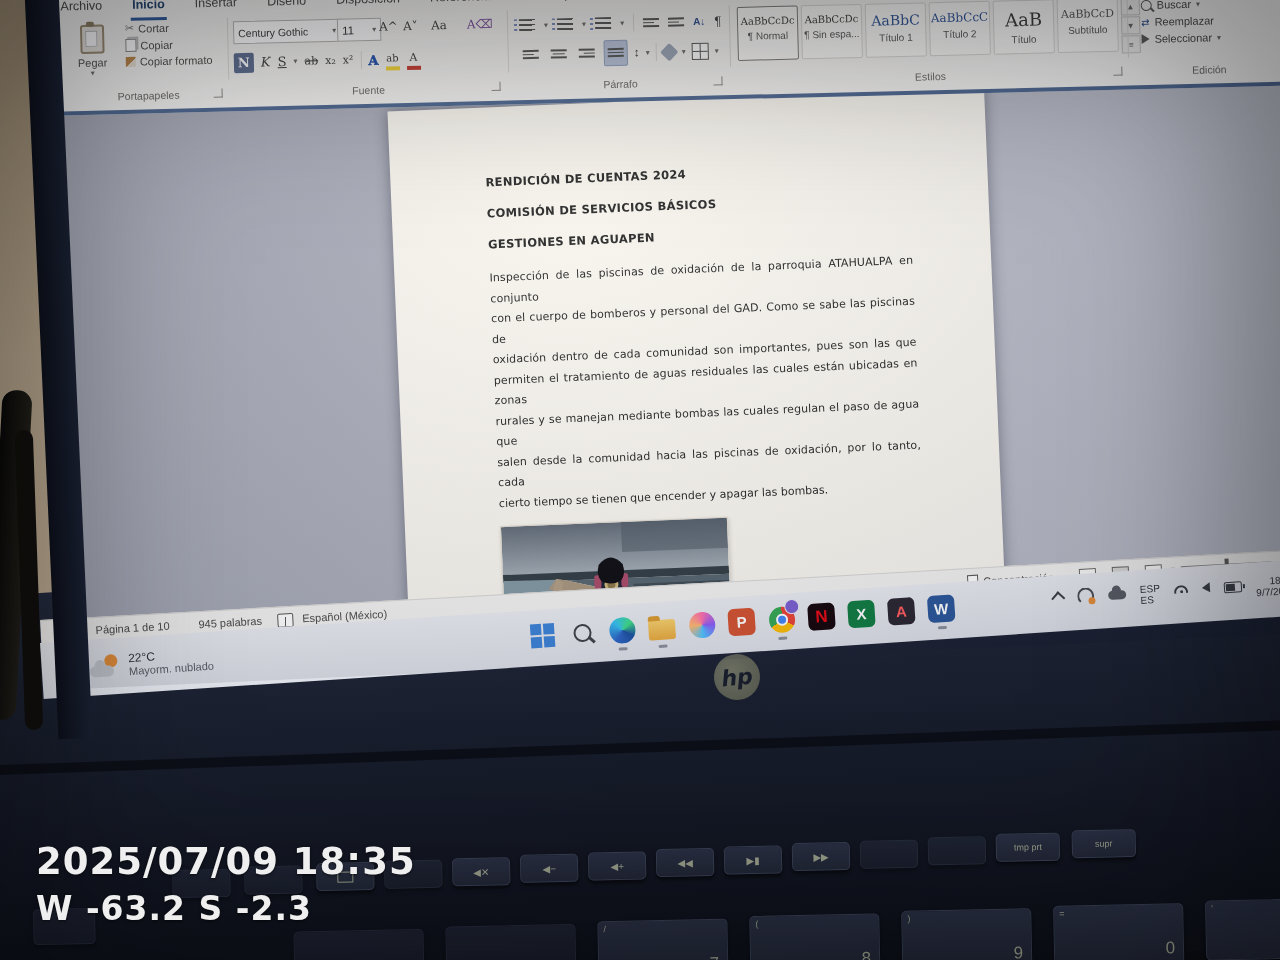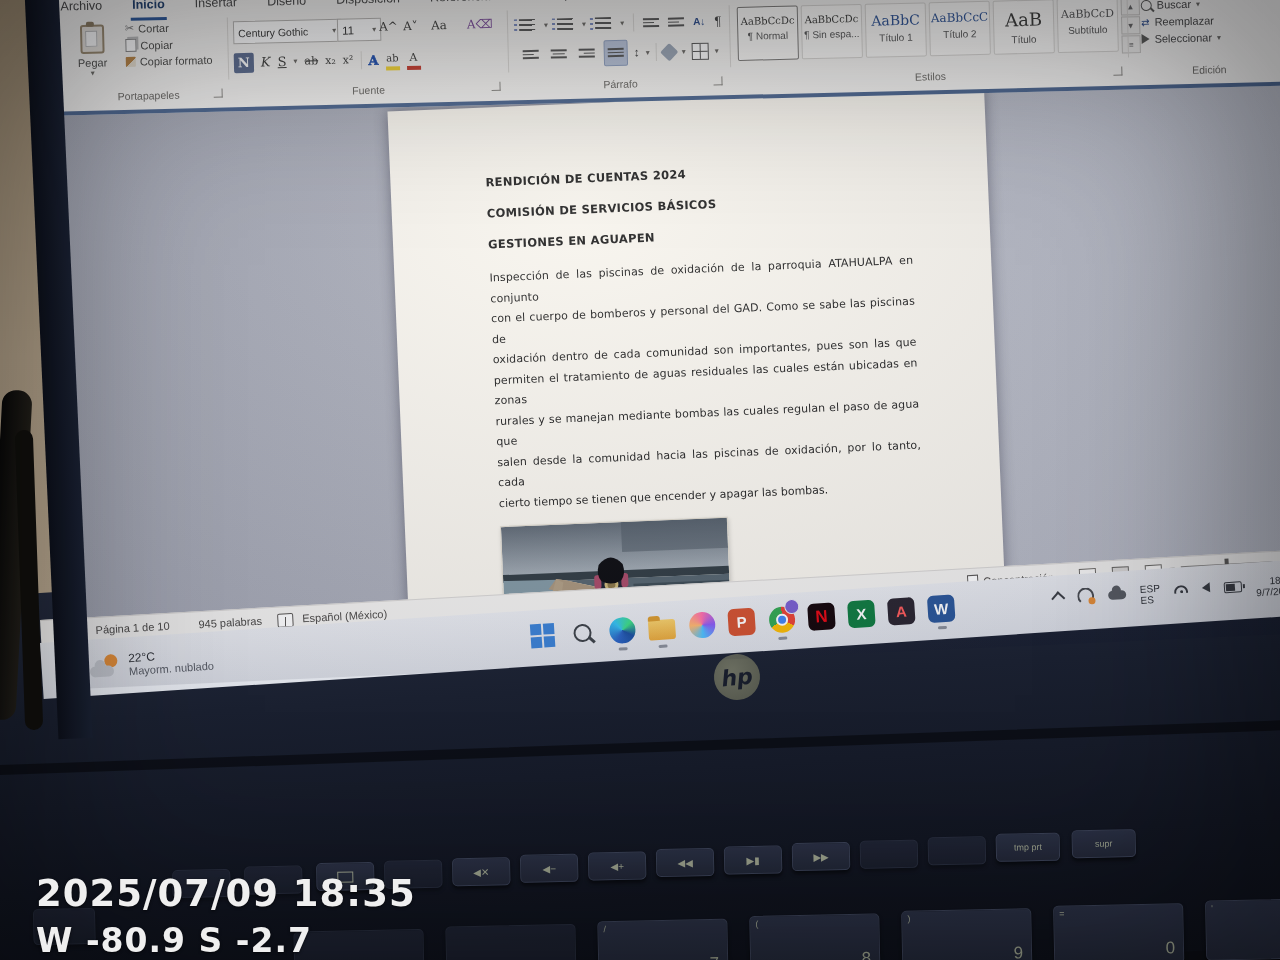--- a/index.html
+++ b/index.html
@@ -108,21 +108,21 @@
   .spk-ic{width:0;height:0;border-top:5px solid transparent;border-bottom:5px solid transparent;border-right:8px solid #3d4046;position:relative;margin-top:3px;}
   .batt-ic{width:16px;height:9px;border:1.5px solid #3d4046;border-radius:2px;position:relative;margin-top:4px;}
   .batt-ic:before{content:"";position:absolute;right:-4px;top:2px;width:2px;height:4px;background:#3d4046;}
   .batt-ic:after{content:"";position:absolute;left:1px;top:1px;bottom:1px;width:9px;background:#3d4046;}
   .weather-ic{width:30px;height:22px;position:relative;}
   .weather-ic .sun{position:absolute;right:2px;top:0;width:13px;height:13px;border-radius:50%;background:#e8913a;}
   .weather-ic .cl{position:absolute;left:0;bottom:0;width:24px;height:11px;background:#c9ccd2;border-radius:8px;}
   .weather-ic .cl:before{content:"";position:absolute;left:5px;top:-6px;width:11px;height:11px;border-radius:50%;background:#c9ccd2;}
 
   
-  .stamp{left:36px;top:840px;z-index:95;color:#efefef;font-family:"DejaVu Sans",sans-serif;font-weight:bold;text-shadow:0 1px 3px rgba(0,0,0,.6);margin-top:32px;}
+  .stamp{left:36px;top:840px;z-index:95;color:#efefef;font-family:"DejaVu Sans",sans-serif;font-weight:bold;text-shadow:0 1px 3px rgba(0,0,0,.6);}
   .stamp .l1{font-size:37px;letter-spacing:1px;}
   .stamp .l2{font-size:33px;margin-top:6px;letter-spacing:1px;}
 </style>
 </head>
 <body>
 
 <div class="photo">
 
   <div class="abs wall"></div>
   <div class="abs cable1"></div>
@@ -498,17 +498,17 @@
       </div>
     <div class="key" style="left:1212px;top:156px;width:128px;height:58px;">
         <span class="sub">'</span>
       </div>
 
     <div class="key dim" style="left:40px;top:140px;width:60px;height:34px;"></div>
   </div>
 
   <div class="abs stamp">
     <div class="l1">2025/07/09 18:35</div>
-    <div class="l2">W -80.9 S -2.7</div>
+    <div class="l2">W -63.2 S -2.3</div>
   </div>
 
   <div class="abs vignette"></div>
 </div>
 
 </body></html>

